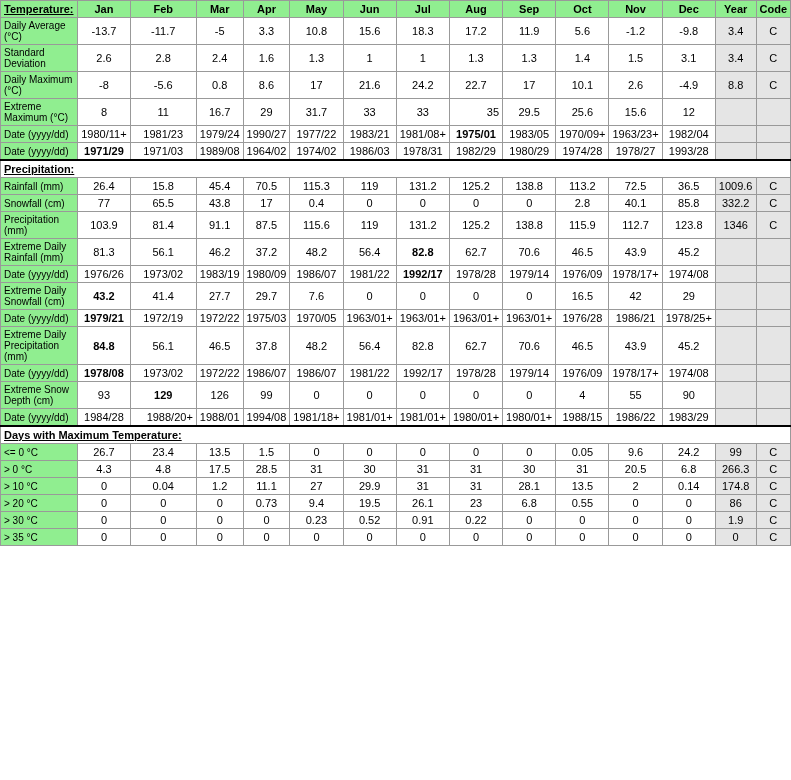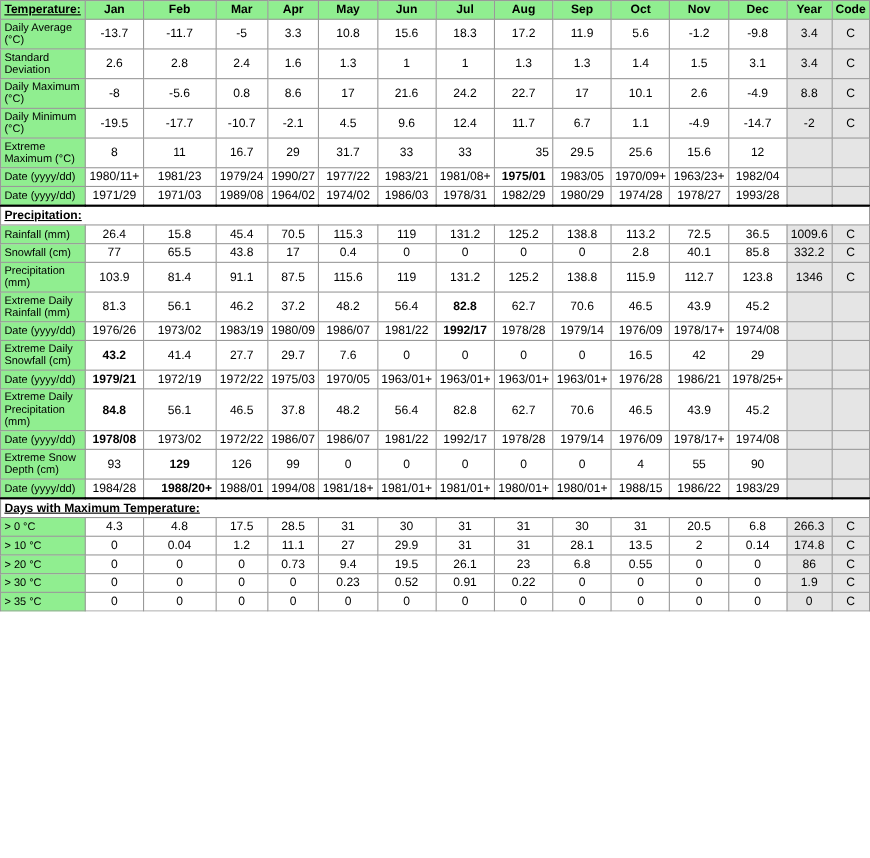--- a/index.html
+++ b/index.html
@@ -82,37 +82,20 @@
         <td class="data-cell">24.2</td>
         <td class="data-cell">22.7</td>
         <td class="data-cell">17</td>
         <td class="data-cell">10.1</td>
         <td class="data-cell">2.6</td>
         <td class="data-cell">-4.9</td>
         <td class="green-bg">8.8</td>
         <td class="green-bg">C</td>
       </tr>
       <tr>
-        <td class="row-label">Daily Minimum (°C)</td>
-        <td class="data-cell">-19.5</td>
-        <td class="data-cell">-17.7</td>
-        <td class="data-cell">-10.7</td>
-        <td class="data-cell">-2.1</td>
-        <td class="data-cell">4.5</td>
-        <td class="data-cell">9.6</td>
-        <td class="data-cell">12.4</td>
-        <td class="data-cell">11.7</td>
-        <td class="data-cell">6.7</td>
-        <td class="data-cell">1.1</td>
-        <td class="data-cell">-4.9</td>
-        <td class="data-cell">-14.7</td>
-        <td class="green-bg">-2</td>
-        <td class="green-bg">C</td>
-      </tr>
-      <tr>
         <td class="row-label">Extreme Maximum (°C)</td>
         <td class="data-cell">8</td>
         <td class="data-cell">11</td>
         <td class="data-cell">16.7</td>
         <td class="data-cell">29</td>
         <td class="data-cell">31.7</td>
         <td class="data-cell">33</td>
         <td class="data-cell">33</td>
         <td class="data-cell" style="font-weight: normal; text-align: right;">35</td>
         <td class="data-cell">29.5</td>
@@ -134,21 +117,21 @@
         <td class="data-cell" style="font-weight: bold; margin-left: 28px;">1975/01</td>
         <td class="data-cell">1983/05</td>
         <td class="data-cell">1970/09+</td>
         <td class="data-cell">1963/23+</td>
         <td class="data-cell">1982/04</td>
         <td class="green-bg"></td>
         <td class="green-bg"></td>
       </tr>
       <tr>
         <td class="row-label">Date (yyyy/dd)</td>
-        <td class="data-cell" style="font-weight: normal; text-align: center;">1971/29</td>
+        <td class="data-cell" style="font-weight: bold; text-align: center;">1971/29</td>
         <td class="data-cell">1971/03</td>
         <td class="data-cell">1989/08</td>
         <td class="data-cell">1964/02</td>
         <td class="data-cell">1974/02</td>
         <td class="data-cell">1986/03</td>
         <td class="data-cell">1978/31</td>
         <td class="data-cell">1982/29</td>
         <td class="data-cell">1980/29</td>
         <td class="data-cell">1974/28</td>
         <td class="data-cell">1978/27</td>
@@ -325,38 +308,55 @@
         <td class="data-cell">0</td>
         <td class="data-cell">4</td>
         <td class="data-cell">55</td>
         <td class="data-cell">90</td>
         <td class="green-bg"></td>
         <td class="green-bg"></td>
       </tr>
       <tr>
         <td class="row-label">Date (yyyy/dd)</td>
         <td class="data-cell">1984/28</td>
-        <td class="data-cell" style="font-weight: bold; padding-left: 16px;">1988/20+</td>
+        <td class="data-cell" style="font-weight: normal; padding-left: 16px;">1988/20+</td>
         <td class="data-cell">1988/01</td>
         <td class="data-cell">1994/08</td>
         <td class="data-cell">1981/18+</td>
         <td class="data-cell">1981/01+</td>
         <td class="data-cell">1981/01+</td>
         <td class="data-cell">1980/01+</td>
         <td class="data-cell">1980/01+</td>
         <td class="data-cell">1988/15</td>
         <td class="data-cell">1986/22</td>
         <td class="data-cell">1983/29</td>
         <td class="green-bg"></td>
         <td class="green-bg"></td>
       </tr>
       <tr class="section-header">
         <td colspan="15" style="text-decoration: underline;">Days with Maximum Temperature:</td>
       </tr>
       <tr>
+        <td class="row-label">&lt;= 0 °C</td>
+        <td class="data-cell">26.7</td>
+        <td class="data-cell">23.4</td>
+        <td class="data-cell">13.5</td>
+        <td class="data-cell">1.5</td>
+        <td class="data-cell">0</td>
+        <td class="data-cell">0</td>
+        <td class="data-cell">0</td>
+        <td class="data-cell">0</td>
+        <td class="data-cell">0</td>
+        <td class="data-cell">0.05</td>
+        <td class="data-cell">9.6</td>
+        <td class="data-cell">24.2</td>
+        <td class="green-bg">99</td>
+        <td class="green-bg">C</td>
+      </tr>
+      <tr>
         <td class="row-label">&gt; 0 °C</td>
         <td class="data-cell">4.3</td>
         <td class="data-cell">4.8</td>
         <td class="data-cell">17.5</td>
         <td class="data-cell">28.5</td>
         <td class="data-cell">31</td>
         <td class="data-cell">30</td>
         <td class="data-cell">31</td>
         <td class="data-cell">31</td>
         <td class="data-cell">30</td>

